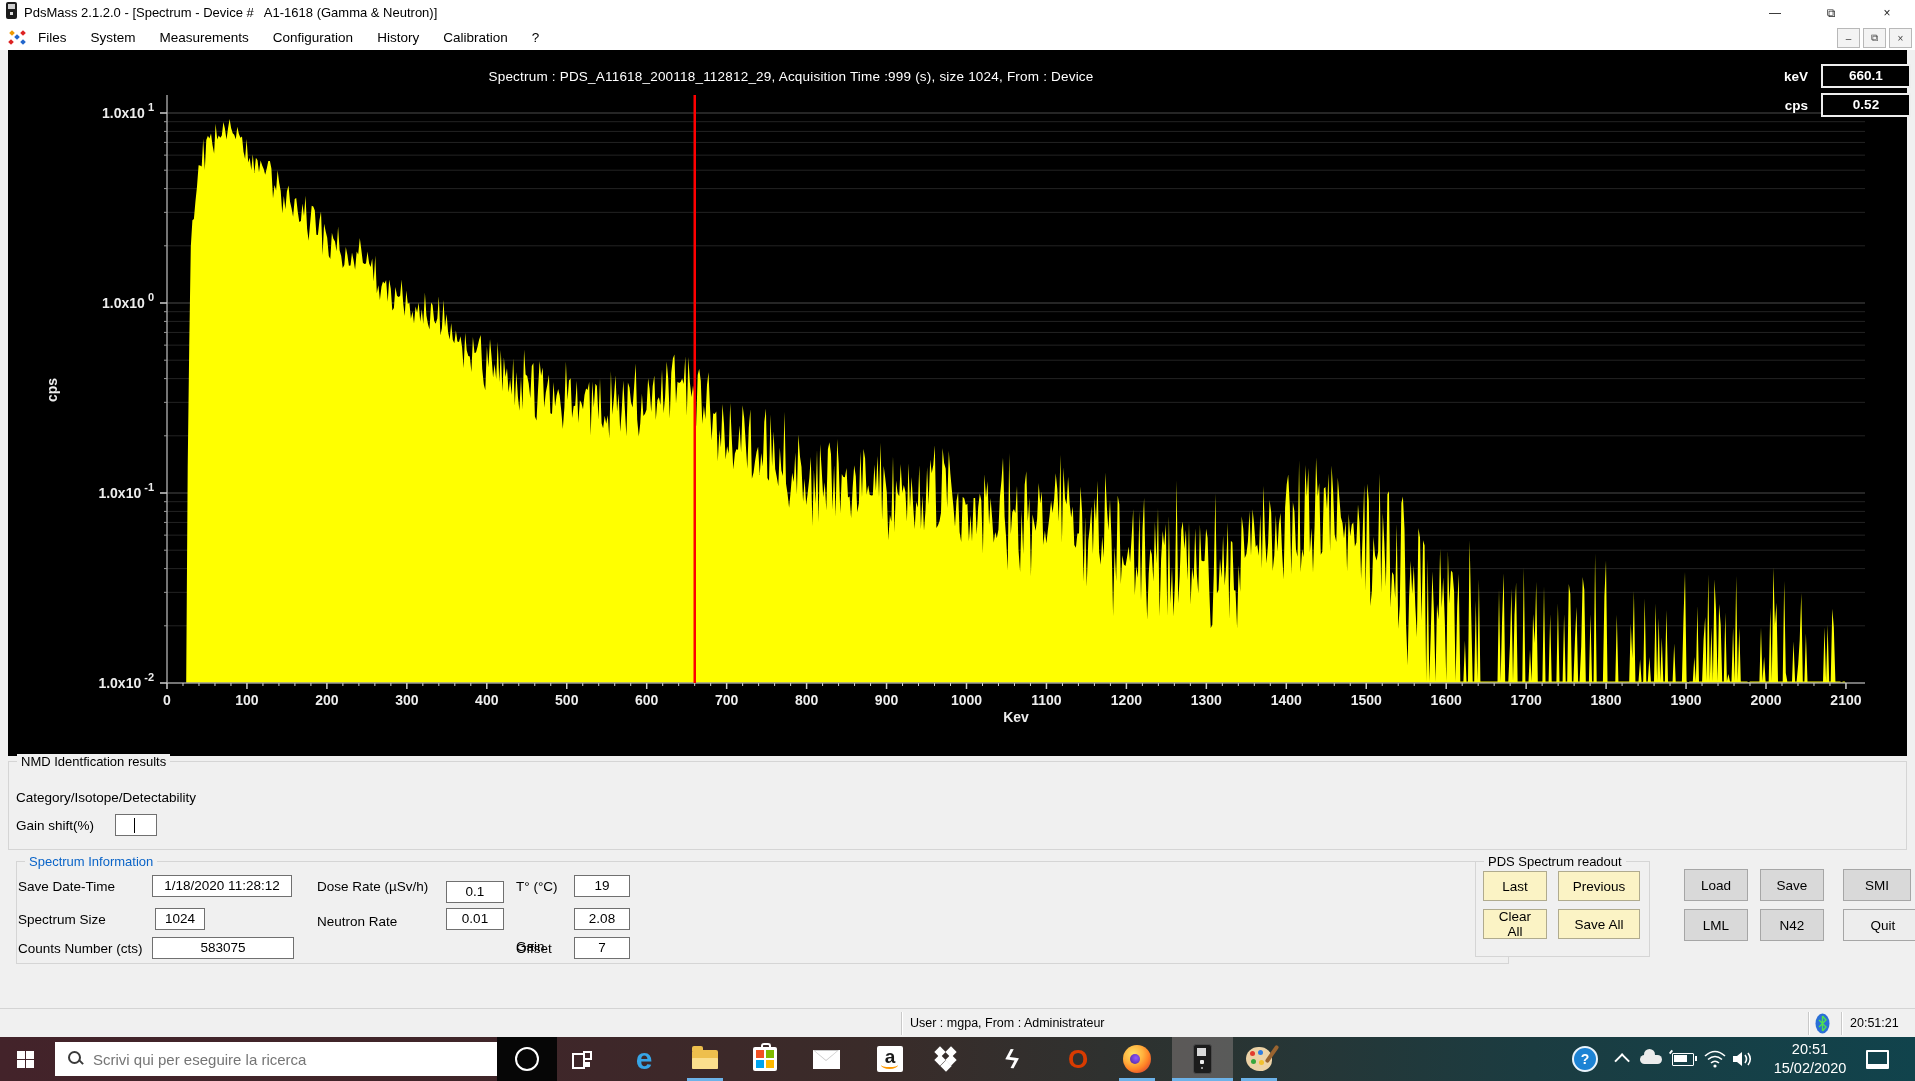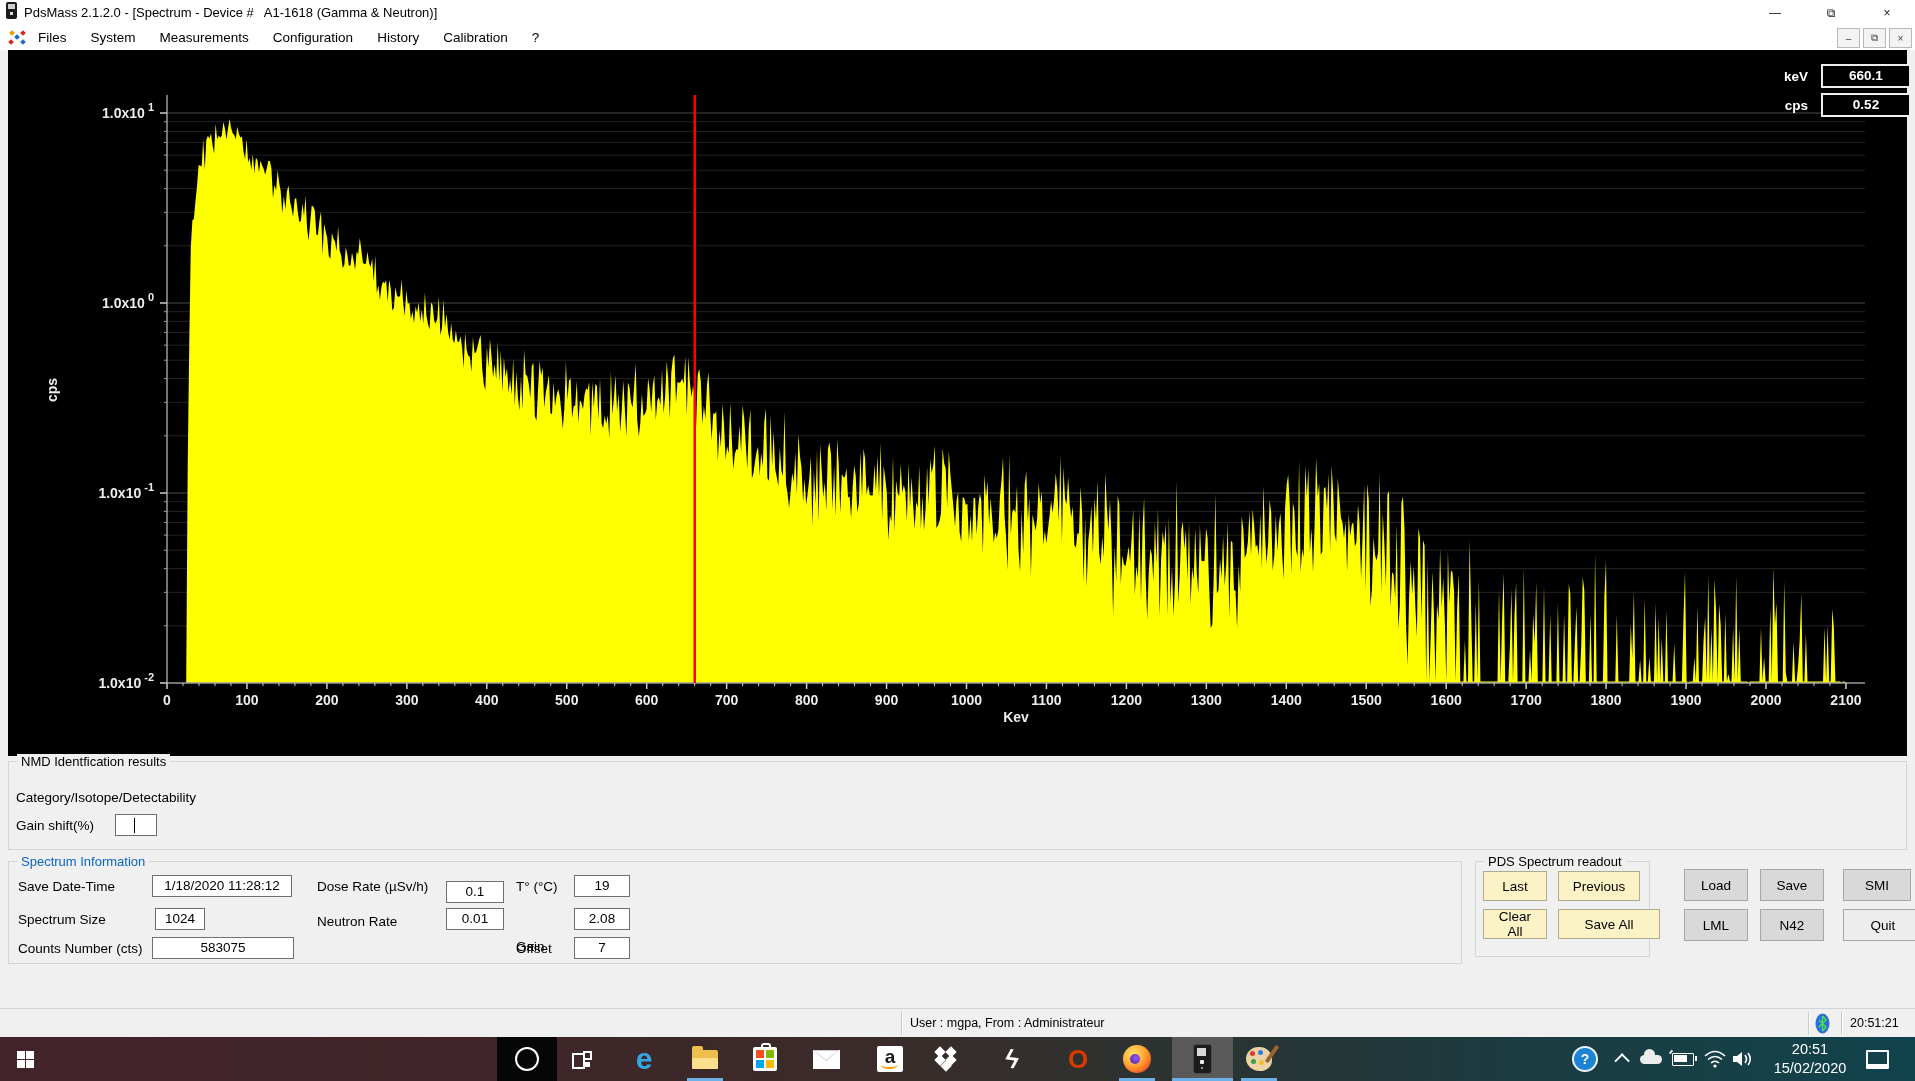--- a/index.html
+++ b/index.html
@@ -352,40 +352,41 @@
         <line x1="160" x2="167" y1="253" y2="253" stroke="#cfcfcf" stroke-width="1.5"></line>
         <text x="154" y="258" text-anchor="end" fill="#ededed" font-size="14" font-weight="bold" font-family="&quot;Liberation Sans&quot;,sans-serif"><tspan>1.0x10</tspan><tspan dy="-7" dx="3" font-size="11">0</tspan></text>
         <line x1="160" x2="167" y1="443" y2="443" stroke="#cfcfcf" stroke-width="1.5"></line>
         <text x="154" y="448" text-anchor="end" fill="#ededed" font-size="14" font-weight="bold" font-family="&quot;Liberation Sans&quot;,sans-serif"><tspan>1.0x10</tspan><tspan dy="-7" dx="3" font-size="11">-1</tspan></text>
         <line x1="160" x2="167" y1="633" y2="633" stroke="#cfcfcf" stroke-width="1.5"></line>
         <text x="154" y="638" text-anchor="end" fill="#ededed" font-size="14" font-weight="bold" font-family="&quot;Liberation Sans&quot;,sans-serif"><tspan>1.0x10</tspan><tspan dy="-7" dx="3" font-size="11">-2</tspan></text>
         <text x="1016" y="672" text-anchor="middle" fill="#ededed" font-size="14" font-weight="bold" font-family="&quot;Liberation Sans&quot;,sans-serif">Kev</text>
         <text x="57" y="340" text-anchor="middle" fill="#ededed" font-size="14" font-weight="bold" font-family="&quot;Liberation Sans&quot;,sans-serif" transform="rotate(-90 57 340)">cps</text>
         <line x1="694.74995" x2="694.74995" y1="45" y2="633" stroke="#ff0000" stroke-width="2.5"></line>
       </svg>
+    <div class="chart-title">Spectrum : PDS_A11618_200118_112812_29, Acquisition Time :999 (s), size 1024, From : Device</div>
     <div class="readout-row" style="top:14px;">
       <span class="rlabel">keV</span>
       <span class="rbox">660.1</span>
     </div>
     <div class="readout-row" style="top:43px;">
       <span class="rlabel">cps</span>
       <span class="rbox">0.52</span>
     </div>
   </div>
 
   <div class="groupbox" style="left:8px;top:761px;width:1897px;height:87px;">
     <span class="gb-title">NMD Identfication results</span>
   </div>
   <div class="plabel" style="left:16px;top:790px;">Category/Isotope/Detectability</div>
   <div class="plabel" style="left:16px;top:818px;">Gain shift(%)</div>
   <div class="vbox" style="left:115px;top:814px;width:40px;">
     <span></span><span class="caret"></span>
   </div>
 
-  <div class="groupbox" style="left:8px;top:861px;width:1452px;height:101px;">
+  <div class="groupbox" style="left:16px;top:861px;width:1452px;height:101px;padding-left:39px;">
     <span class="gb-title blue">Spectrum Information</span>
   </div>
   <div class="plabel" style="left:18px;top:879px;">Save Date-Time</div>
   <div class="vbox" style="left:152px;top:875px;width:138px;">1/18/2020 11:28:12</div>
   <div class="plabel" style="left:18px;top:912px;">Spectrum Size</div>
   <div class="vbox" style="left:155px;top:908px;width:48px;">1024</div>
   <div class="plabel" style="left:18px;top:941px;">Counts Number (cts)</div>
   <div class="vbox" style="left:152px;top:937px;width:140px;">583075</div>
 
   <div class="plabel" style="left:317px;top:879px;">Dose Rate (µSv/h)</div>
@@ -399,21 +400,21 @@
   <div class="vbox" style="left:574px;top:908px;width:54px;">2.08</div>
   <div class="plabel" style="left:516px;top:941px;">Offset</div>
   <div class="vbox" style="left:574px;top:937px;width:54px;">7</div>
 
   <div class="groupbox" style="left:1475px;top:861px;width:173px;height:94px;">
     <span class="gb-title">PDS Spectrum readout</span>
   </div>
   <button class="btn yellow" style="left:1483px;top:871px;width:64px;height:30px;">Last</button>
   <button class="btn yellow" style="left:1558px;top:871px;width:82px;height:30px;">Previous</button>
   <button class="btn yellow" style="left:1483px;top:909px;width:64px;height:30px;">Clear All</button>
-  <button class="btn yellow" style="left:1558px;top:909px;width:102px;height:30px;">Save All</button>
+  <button class="btn yellow" style="left:1558px;top:909px;width:82px;height:30px;">Save All</button>
 
   <button class="btn" style="left:1684px;top:869px;width:64px;height:32px;">Load</button>
   <button class="btn" style="left:1760px;top:869px;width:64px;height:32px;">Save</button>
   <button class="btn" style="left:1843px;top:869px;width:68px;height:32px;">SMI</button>
   <button class="btn" style="left:1684px;top:909px;width:64px;height:32px;">LML</button>
   <button class="btn" style="left:1760px;top:909px;width:64px;height:32px;">N42</button>
   <button class="btn light" style="left:1843px;top:909px;width:80px;height:32px;">Quit</button>
 
   <div class="statusbar">
     <div class="sb-sep" style="left:901px;"></div>
@@ -431,20 +432,24 @@
 
   <div class="taskbar">
     <div class="start">
       <span class="winlogo">
           <span></span>
           <span></span>
           <span></span>
           <span></span>
         </span>
     </div>
+    <div class="searchbox">
+      <span class="mag"></span>
+      <input type="text" placeholder="Scrivi qui per eseguire la ricerca" style="">
+    </div>
     <div class="cortana-strip">
       <span class="cortana"></span>
     </div>
     <div id="tb-icons">
         <div class="tb-cell" style="left: 559px;">
           <span class="i-taskview"></span>
         </div>
         <div class="tb-cell" style="left: 621px;">
           <span class="i-edge">e</span>
         </div>

